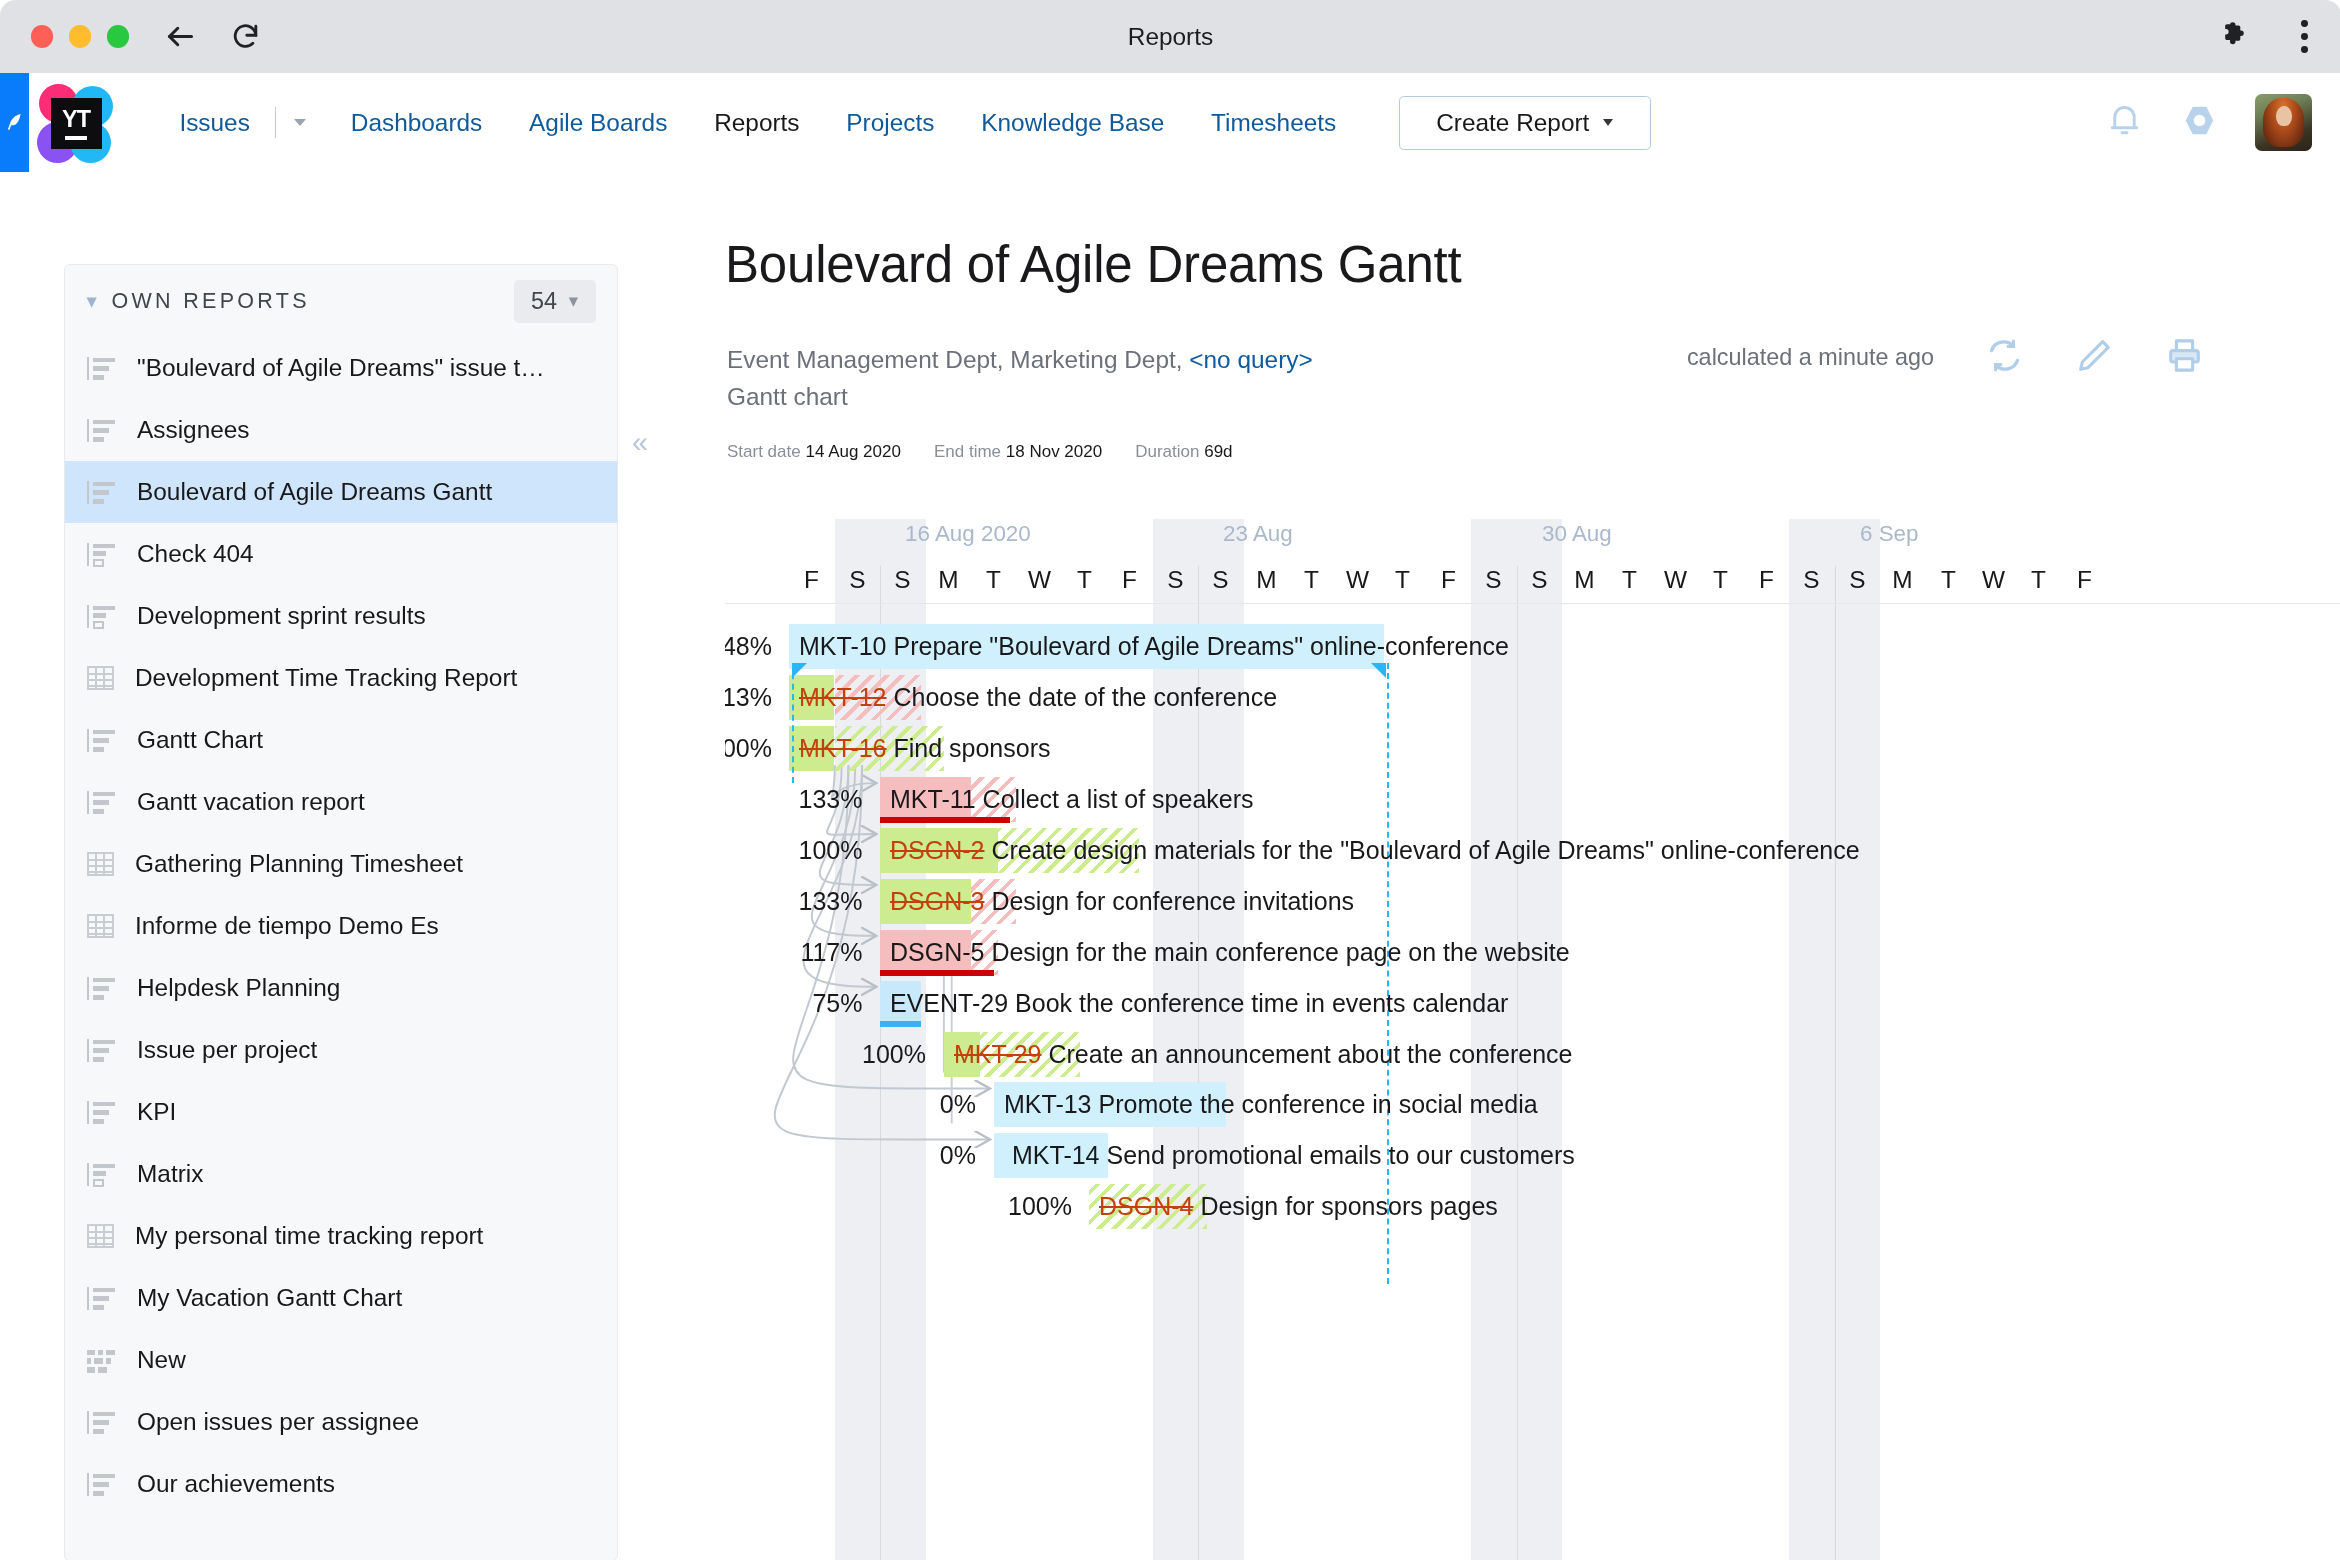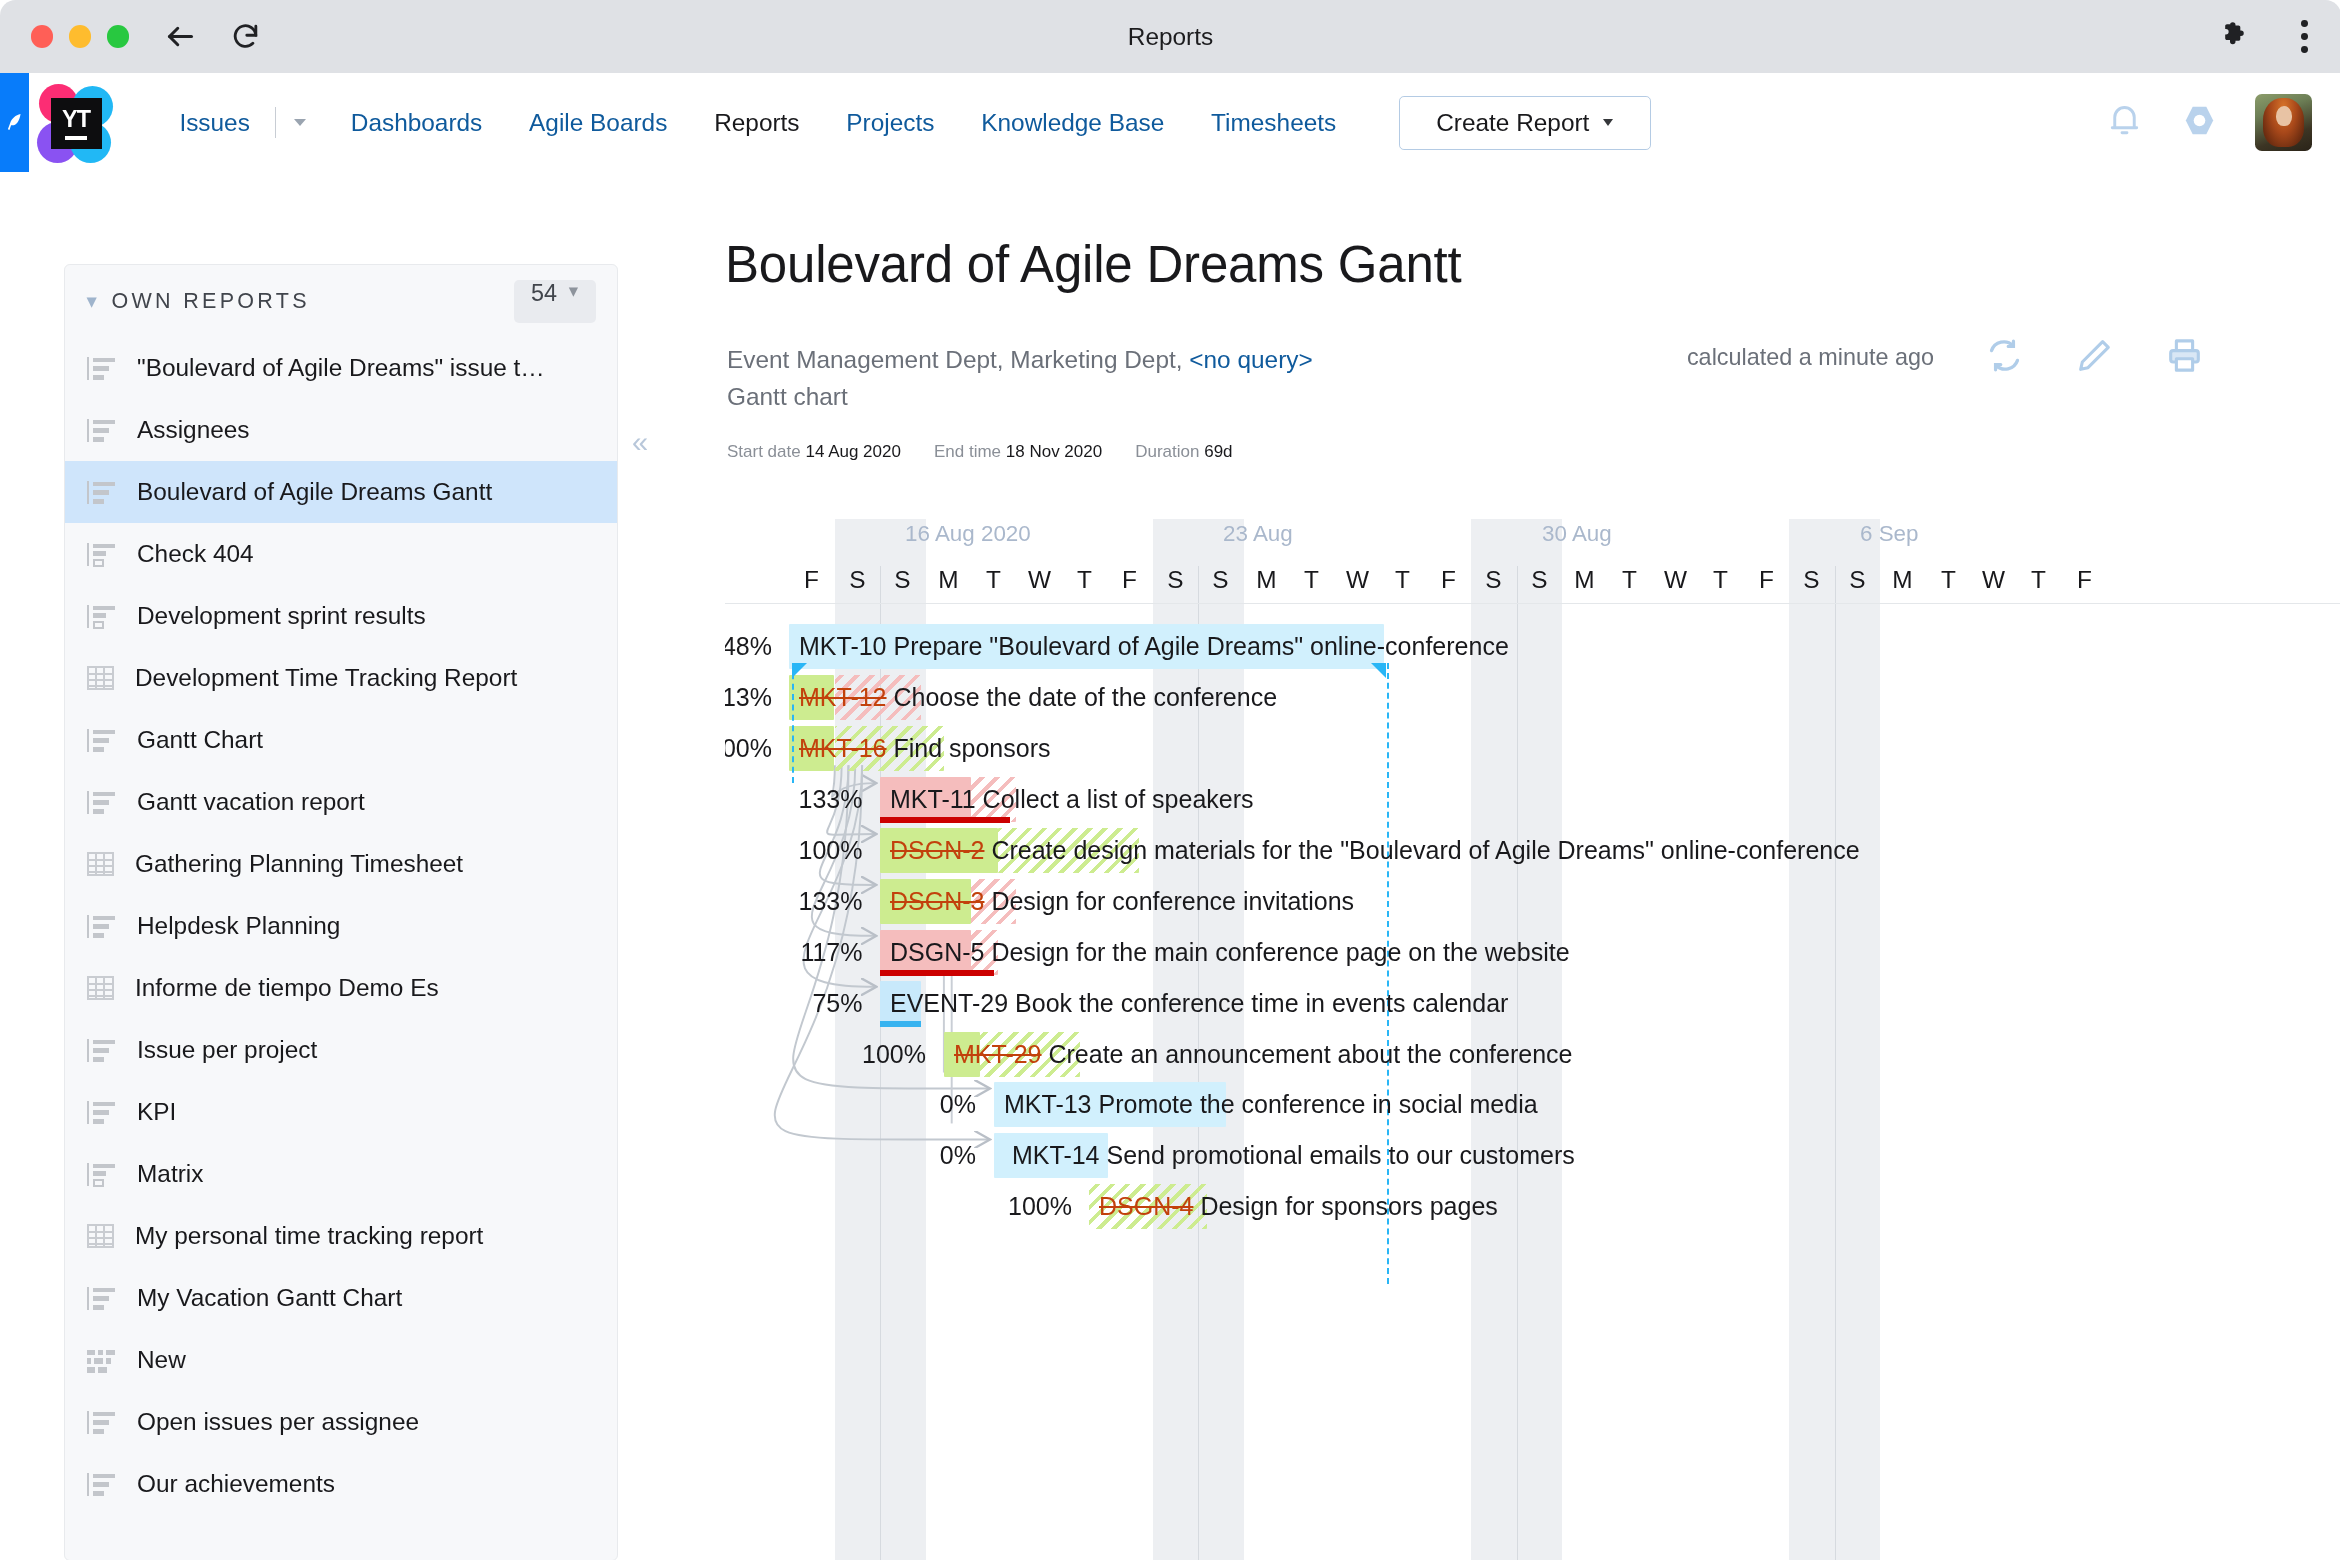--- a/index.html
+++ b/index.html
@@ -120,21 +120,21 @@
   }
   .sb-chev {
     width: 25px; color: #9fb4cc; font-size: 20.5px; line-height: 1;
   }
   .sb-title {
     font-size: 21.5px; letter-spacing: 3.3px; color: #41454c; font-weight: 400;
     flex: 1;
   }
   .sb-count {
     background: #e9ebef; border-radius: 4.9px; height: 43px; min-width: 82px;
-    display: flex; align-items: flex-start; justify-content: center; gap: 11.7px;
+    display: flex; align-items: center; justify-content: center; gap: 11.7px;
     font-size: 23.4px; color: #41454c; padding: 0 11.7px;
   }
   .sb-count .cc { color: #8d939c; font-size: 18.5px; }
   .sb-item {
     display: flex; align-items: center; height: 62px; padding: 0 21.5px; gap: 21.5px;
     font-size: 24.4px; color: #19191c; white-space: nowrap; overflow: hidden;
   }
   .sb-item.sel { background: #cfe5fb; }
   .ic { width: 29px; height: 25px; flex: none; position: relative; }
   
@@ -430,36 +430,36 @@
           <span class="ic table">
             <i class="h1"></i>
             <i class="h2"></i>
             <i class="h3"></i>
             <i class="v1"></i>
             <i class="v2"></i>
           </span>
           <span>Gathering Planning Timesheet</span>
         </div>
         <div class="sb-item">
-          <span class="ic bars">
-            <i></i>
-            <i></i>
-            <i></i>
-          </span>
-          <span>Helpdesk Planning</span>
-        </div>
-        <div class="sb-item">
           <span class="ic table">
             <i class="h1"></i>
             <i class="h2"></i>
             <i class="h3"></i>
             <i class="v1"></i>
             <i class="v2"></i>
           </span>
           <span>Informe de tiempo Demo Es</span>
+        </div>
+        <div class="sb-item">
+          <span class="ic bars">
+            <i></i>
+            <i></i>
+            <i></i>
+          </span>
+          <span>Helpdesk Planning</span>
         </div>
         <div class="sb-item">
           <span class="ic bars">
             <i></i>
             <i></i>
             <i></i>
           </span>
           <span>Issue per project</span>
         </div>
         <div class="sb-item">

